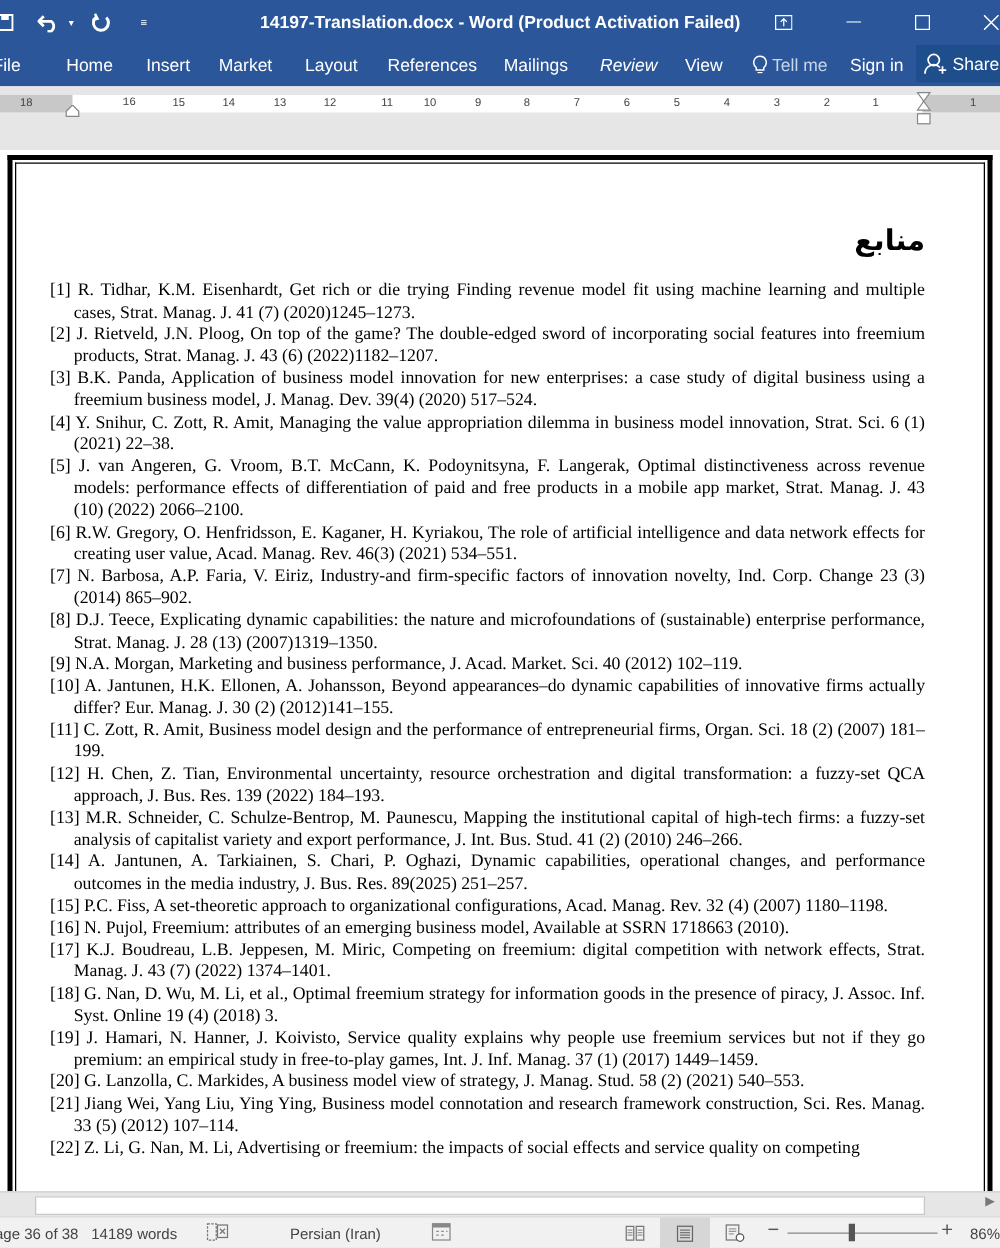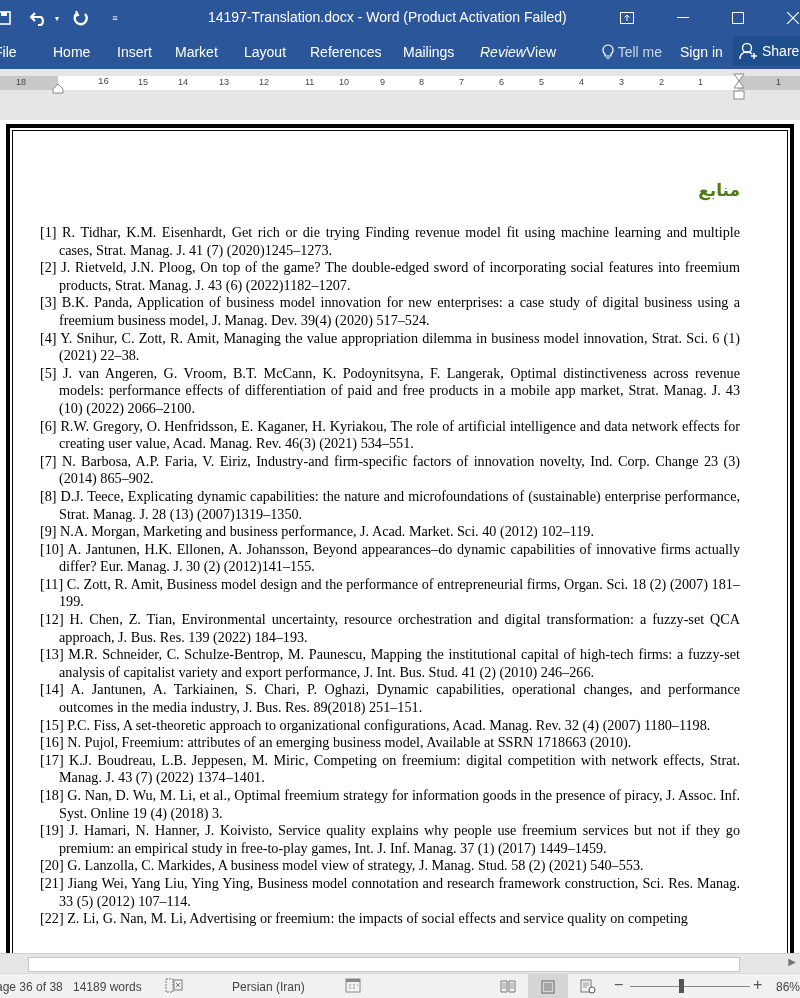--- a/index.html
+++ b/index.html
@@ -1,35 +1,35 @@
 <!DOCTYPE html>
 <html><head>
 <meta charset="utf-8">
 <style>
   * { box-sizing: border-box; margin: 0; padding: 0; }
   html, body { width: 800px; height: 998px; overflow: hidden; background: #e6e6e6; font-family: "Liberation Sans", "DejaVu Sans", sans-serif; }
   .titlebar { position: absolute; left: 0; top: 0; width: 800px; height: 36px; background: #2b579a; color: #fff; }
   .titlebar .qat { position: absolute; top: 4px; left: 0; display: flex; align-items: center; height: 28px; }
   .qat span { display: inline-flex; align-items: center; justify-content: center; color: #fff; font-size: 18px; }
   .title-text { position: absolute; left: 0; right: 0; top: 9px; text-align: center; font-size: 14px; padding-left: 0; }
-  .title-text span { position: absolute; left: 208px; white-space: nowrap; }
+  .title-text span { position: absolute; left: 208px; white-space: nowrap; font-weight: bold; }
   .winctl { position: absolute; top: 0; height: 36px; width: 46px; display: flex; align-items: center; justify-content: center; color: #fff; font-size: 15px; }
   .ribbon-tabs { position: absolute; left: 0; top: 36px; width: 800px; height: 33px; background: #2b579a; color: #fff; font-size: 14px; }
   .rtab { position: absolute; top: 8px; white-space: nowrap; color: #fff; }
   .share-btn { position: absolute; left: 733px; top: 0; width: 67px; height: 30px; background: #1e4e8c; display: flex; align-items: center; padding-left: 6px; }
   .ruler { position: absolute; left: 0; top: 69px; width: 800px; height: 34px; background: #e6e6e6; }
   .ruler-band { position: absolute; top: 7px; height: 14px; left: 0; width: 800px; background: #fff; }
   .ruler-margin-l { position: absolute; top: 7px; height: 14px; left: 0; width: 58px; background: #c8c8c8; }
   .ruler-margin-r { position: absolute; top: 7px; height: 14px; left: 738px; width: 62px; background: #c8c8c8; }
   .ruler-label { position: absolute; top: 8px; font-size: 9px; color: #444; font-family: "Liberation Sans", sans-serif; }
   .docarea { position: absolute; left: 0; top: 103px; width: 800px; height: 850px; background: #e6e6e6; overflow: hidden; }
   .page { position: absolute; left: 0; top: 17px; width: 800px; height: 900px; background: #fff; }
   .border-outer { position: absolute; left: 6px; top: 4px; width: 788px; height: 900px; border: 4px solid #000; border-bottom: none; }
   .border-inner { position: absolute; left: 12px; top: 10px; width: 776px; height: 900px; border: 1px solid #000; border-bottom: none; }
-  .heading { position: absolute; right: 60px; top: 60px; font-size: 17px; font-weight: bold; font-family: "DejaVu Sans", sans-serif; direction: rtl; color: #4d7c0f; }
+  .heading { position: absolute; right: 60px; top: 60px; font-size: 23px; font-weight: bold; font-family: "DejaVu Sans", sans-serif; direction: rtl; color: #000000; }
   .refs { position: absolute; left: 40px; top: 104px; width: 700px; font-family: "Liberation Serif", serif; font-size: 14.2px; line-height: 17.6px; color: #000; }
   .ref { padding-left: 19px; text-indent: -19px; text-align: justify; }
   .hscroll { position: absolute; left: 0; top: 953px; width: 800px; height: 20px; background: #e6e6e6; border-top: 1px solid #d0d0d0; }
   .hscroll-track { position: absolute; left: 28px; top: 3px; width: 712px; height: 15px; background: #fff; border: 1px solid #c8c8c8; }
   .hscroll-arrow { position: absolute; right: 4px; top: 2px; font-size: 10px; color: #777; }
   .statusbar { position: absolute; left: 0; top: 973px; width: 800px; height: 25px; background: #f1f1f1; border-top: 1px solid #dadada; font-size: 12px; color: #444; }
   .sitem { position: absolute; top: 6px; white-space: nowrap; }
   .view-btn { position: absolute; top: 0; height: 25px; width: 40px; display: flex; align-items: center; justify-content: center; color: #666; font-size: 13px; }
   .zoom-slider { position: absolute; left: 630px; top: 12px; width: 120px; height: 1px; background: #888; }
   .zoom-thumb { position: absolute; left: 272px; top: 5px; width: 5px; height: 14px; background: #555; }
@@ -88,21 +88,21 @@
 
 <div class="ribbon-tabs">
   <span class="rtab" style="left:-6px;">File</span>
   <span class="rtab" style="left:53px;">Home</span>
   <span class="rtab" style="left:117px;">Insert</span>
   <span class="rtab" style="left:175px;">Market</span>
   <span class="rtab" style="left:244px;">Layout</span>
   <span class="rtab" style="left:310px;">References</span>
   <span class="rtab" style="left:403px;">Mailings</span>
   <span class="rtab" style="left:480px;font-style:italic;">Review</span>
-  <span class="rtab" style="left:526px;text-align:right;">View</span>
+  <span class="rtab" style="left:548px;text-align:right;">View</span>
   <span class="rtab" style="left:602px;color:#c9d6ea;">
     <svg width="12" height="15" viewBox="0 0 12 15" style="vertical-align:-2px;">
         <path d="M6 1 A5 5 0 0 1 9 10 V12 H3 V10 A5 5 0 0 1 6 1 Z" fill="none" stroke="#fff" stroke-width="1.2"></path>
         <path d="M4 14 H8" stroke="#fff"></path>
       </svg>
     <span>Tell me</span>
   </span>
   <span class="rtab" style="left:680px;">Sign in</span>
   <div class="share-btn">
     <svg width="20" height="18" viewBox="0 0 20 18">
@@ -157,21 +157,21 @@
         <div class="ref">[4] Y. Snihur, C. Zott, R. Amit, Managing the value appropriation dilemma in business model innovation, Strat. Sci. 6 (1) (2021) 22–38.</div>
         <div class="ref">[5] J. van Angeren, G. Vroom, B.T. McCann, K. Podoynitsyna, F. Langerak, Optimal distinctiveness across revenue models: performance effects of differentiation of paid and free products in a mobile app market, Strat. Manag. J. 43 (10) (2022) 2066–2100.</div>
         <div class="ref">[6] R.W. Gregory, O. Henfridsson, E. Kaganer, H. Kyriakou, The role of artificial intelligence and data network effects for creating user value, Acad. Manag. Rev. 46(3) (2021) 534–551.</div>
         <div class="ref">[7] N. Barbosa, A.P. Faria, V. Eiriz, Industry-and firm-specific factors of innovation novelty, Ind. Corp. Change 23 (3) (2014) 865–902.</div>
         <div class="ref">[8] D.J. Teece, Explicating dynamic capabilities: the nature and microfoundations of (sustainable) enterprise performance, Strat. Manag. J. 28 (13) (2007)1319–1350.</div>
         <div class="ref">[9] N.A. Morgan, Marketing and business performance, J. Acad. Market. Sci. 40 (2012) 102–119.</div>
         <div class="ref">[10] A. Jantunen, H.K. Ellonen, A. Johansson, Beyond appearances–do dynamic capabilities of innovative firms actually differ? Eur. Manag. J. 30 (2) (2012)141–155.</div>
         <div class="ref">[11] C. Zott, R. Amit, Business model design and the performance of entrepreneurial firms, Organ. Sci. 18 (2) (2007) 181–199.</div>
         <div class="ref">[12] H. Chen, Z. Tian, Environmental uncertainty, resource orchestration and digital transformation: a fuzzy-set QCA approach, J. Bus. Res. 139 (2022) 184–193.</div>
         <div class="ref">[13] M.R. Schneider, C. Schulze-Bentrop, M. Paunescu, Mapping the institutional capital of high-tech firms: a fuzzy-set analysis of capitalist variety and export performance, J. Int. Bus. Stud. 41 (2) (2010) 246–266.</div>
-        <div class="ref">[14] A. Jantunen, A. Tarkiainen, S. Chari, P. Oghazi, Dynamic capabilities, operational changes, and performance outcomes in the media industry, J. Bus. Res. 89(2018) 251–151.</div>
+        <div class="ref">[14] A. Jantunen, A. Tarkiainen, S. Chari, P. Oghazi, Dynamic capabilities, operational changes, and performance outcomes in the media industry, J. Bus. Res. 89(2025) 251–257.</div>
         <div class="ref">[15] P.C. Fiss, A set-theoretic approach to organizational configurations, Acad. Manag. Rev. 32 (4) (2007) 1180–1198.</div>
         <div class="ref">[16] N. Pujol, Freemium: attributes of an emerging business model, Available at SSRN 1718663 (2010).</div>
         <div class="ref">[17] K.J. Boudreau, L.B. Jeppesen, M. Miric, Competing on freemium: digital competition with network effects, Strat. Manag. J. 43 (7) (2022) 1374–1401.</div>
         <div class="ref">[18] G. Nan, D. Wu, M. Li, et al., Optimal freemium strategy for information goods in the presence of piracy, J. Assoc. Inf. Syst. Online 19 (4) (2018) 3.</div>
         <div class="ref">[19] J. Hamari, N. Hanner, J. Koivisto, Service quality explains why people use freemium services but not if they go premium: an empirical study in free-to-play games, Int. J. Inf. Manag. 37 (1) (2017) 1449–1459.</div>
         <div class="ref">[20] G. Lanzolla, C. Markides, A business model view of strategy, J. Manag. Stud. 58 (2) (2021) 540–553.</div>
         <div class="ref">[21] Jiang Wei, Yang Liu, Ying Ying, Business model connotation and research framework construction, Sci. Res. Manag. 33 (5) (2012) 107–114.</div>
         <div class="ref">[22] Z. Li, G. Nan, M. Li, Advertising or freemium: the impacts of social effects and service quality on competing</div>
       </div>
   </div>

